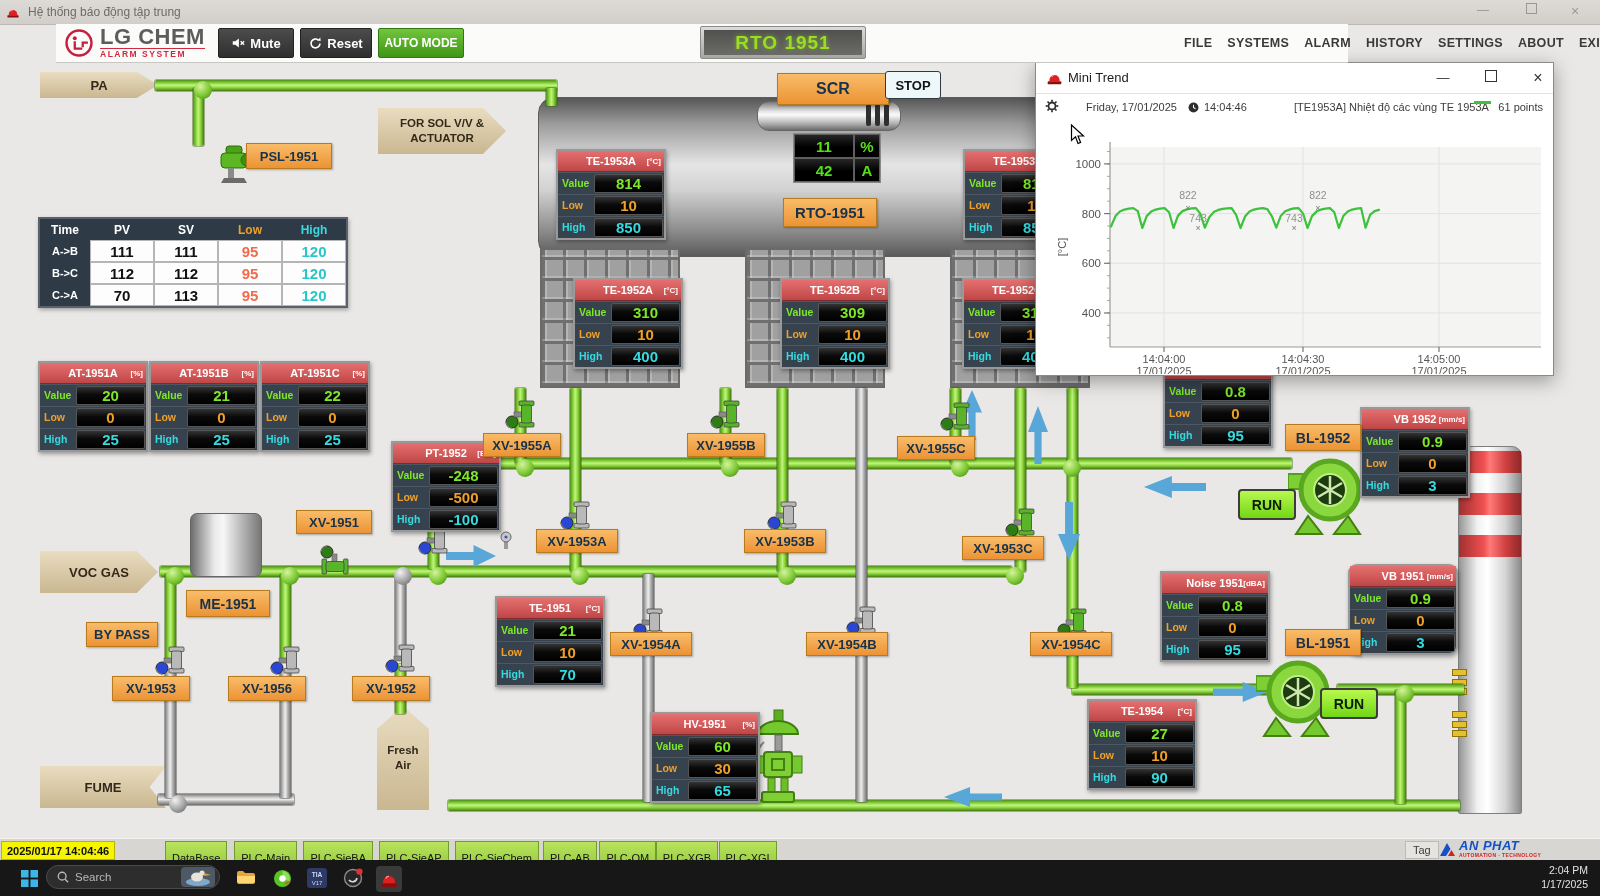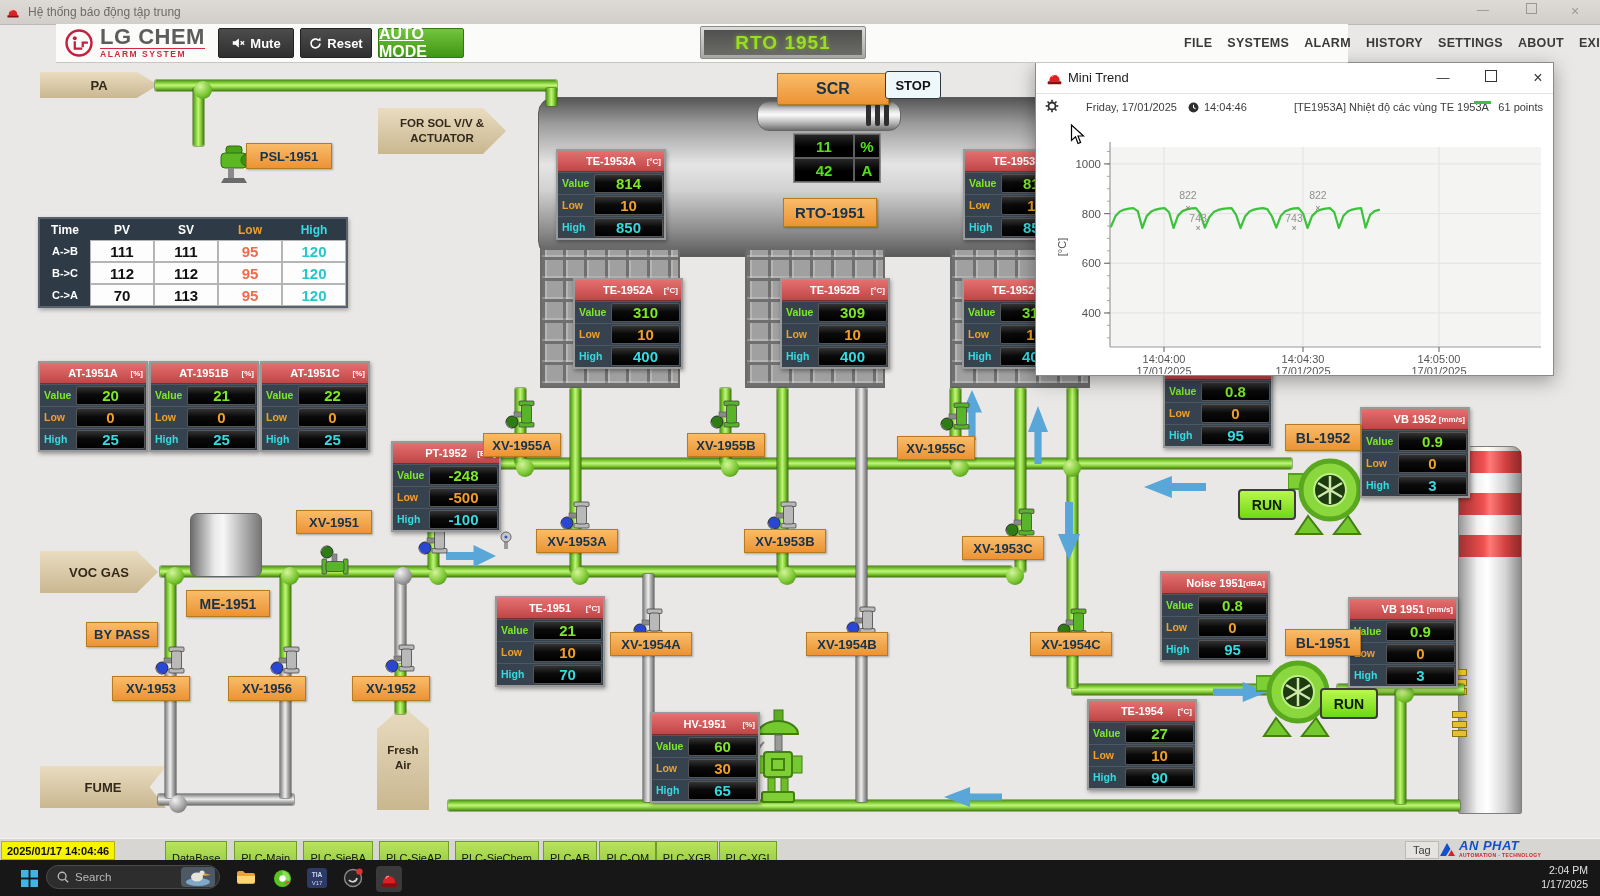--- a/index.html
+++ b/index.html
@@ -7,21 +7,21 @@
         font-family:"Liberation Sans",sans-serif;background:#e9e8e6;}
   
   #titlebar{position:absolute;left:0;top:0;width:1600px;height:24px;background:linear-gradient(180deg,#dedbd7,#d2cfcb);
             border-bottom:1px solid #bdbab6;z-index:80;display:flex;align-items:center;}
   #titlebar .t-title{color:#6e6a66;font-size:12px;margin-left:8px;}
   #titlebar .wc{position:absolute;top:3px;width:34px;text-align:center;color:#9b9792;font-size:12px;}
   #headerbar{position:absolute;left:12px;top:24px;width:1292px;height:38px;background:#fbfbfa;border-bottom:1px solid #c9c7c4;z-index:80;margin-left:44px;}
   .hbtn{position:absolute;top:4px;height:30px;border-radius:2px;color:#fff;font-weight:bold;font-size:13px;
         display:flex;align-items:center;justify-content:center;gap:5px;background:linear-gradient(180deg,#4c4c4c,#2f2f2f);
         border:1px solid #222;box-sizing:border-box;}
-  #btn-auto{background:linear-gradient(180deg,#72c53c,#3f9616);border-color:#2f7a0e;font-size:16px;text-decoration:underline;}
+  #btn-auto{background:linear-gradient(180deg,#72c53c,#3f9616);border-color:#2f7a0e;font-size:12px;}
   #lg-logo{position:absolute;left:8px;top:3px;display:flex;align-items:center;gap:6px;}
   #lg-logo .lg-txt1{font-size:22px;font-weight:bold;color:#5c5c5c;letter-spacing:.5px;line-height:20px;}
   #lg-logo .lg-txt2{font-size:8.5px;font-weight:bold;color:#d0293f;letter-spacing:1.5px;border-top:1.5px solid #d0293f;margin-top:1px;}
   #rto-title{position:absolute;left:700px;top:26px;width:166px;height:33px;background:linear-gradient(180deg,#dcdcda,#a6a6a2);
              border:1px solid #8a8a86;border-radius:2px;box-sizing:border-box;padding:3px;z-index:81;}
   #rto-title .inner{width:100%;height:100%;background:linear-gradient(180deg,#50504e,#6b6b67);display:flex;align-items:center;justify-content:center;
              color:#9adf1f;font-size:19px;font-weight:bold;letter-spacing:1px;text-shadow:0 0 5px rgba(150,220,40,.6);}
   #menu{position:absolute;left:1128px;top:0;width:424px;height:38px;display:flex;align-items:center;justify-content:space-between;}
   #menu .mi{font-size:12.5px;font-weight:bold;color:#3a3a3a;letter-spacing:.3px;cursor:default;}
   
@@ -697,21 +697,21 @@
       </div>
       <div class="rw">
         <div class="lb c-low">Low</div>
         <div class="vl c-low">0</div>
       </div>
       <div class="rw">
         <div class="lb c-high">High</div>
         <div class="vl c-high">95</div>
       </div>
     </div>
-    <div class="panel" style="left: 1348px; top: 597px; width: 106px;">
+    <div class="panel" style="left: 1348px; top: 564px; width: 106px; border-radius: 9px;">
       <div class="hd">
         <span>VB 1951</span>
         <span class="unit">[mm/s]</span>
       </div>
       <div class="rw">
         <div class="lb c-val">Value</div>
         <div class="vl c-val">0.9</div>
       </div>
       <div class="rw">
         <div class="lb c-low">Low</div>

